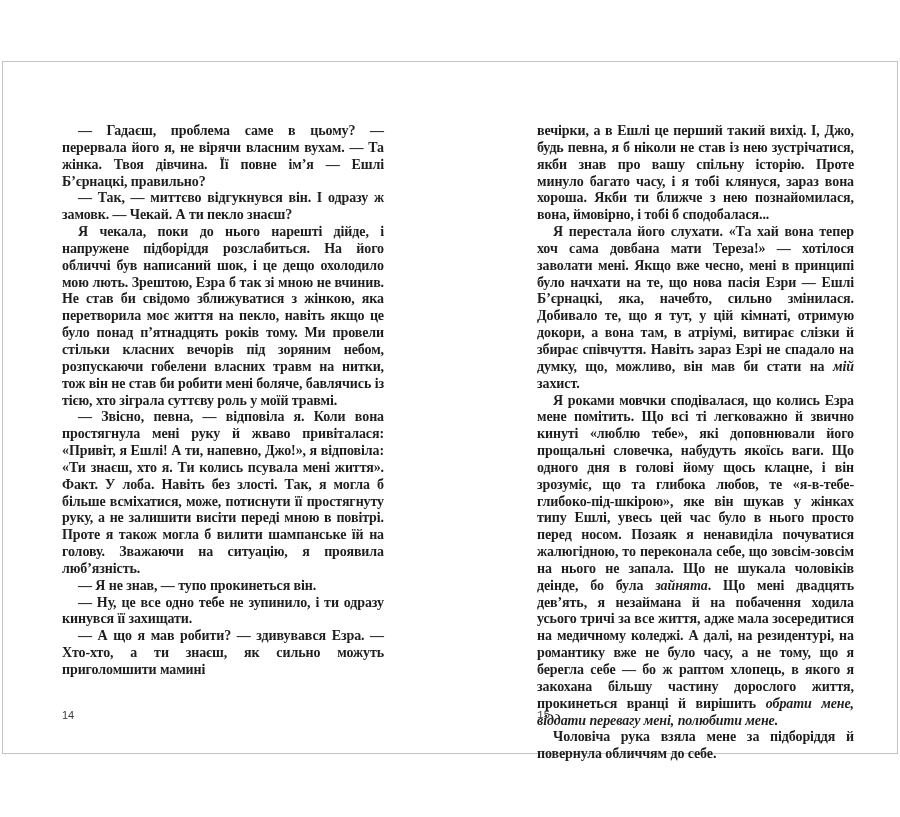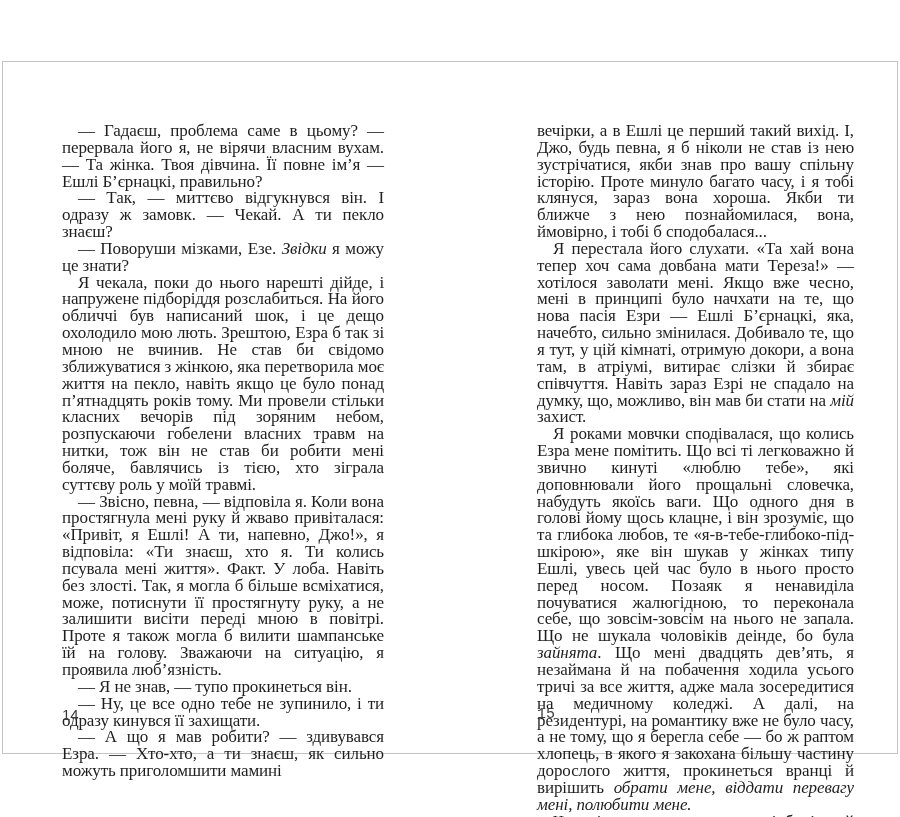--- a/index.html
+++ b/index.html
@@ -19,46 +19,46 @@
     position:absolute;left:2px;top:61px;width:896px;height:693px;
     box-sizing:border-box;border:1px solid var(--border);
     background:var(--page-background);
   }
   .page{position:absolute;top:0;height:100%;}
   .page-left{left:0;width:448px;}
   .page-right{left:465px;width:446px;}
   .page-text{
     position:absolute;top:61px;
     color:var(--text);
-    font-size:17px;line-height:16.85px;
+    font-size:14px;line-height:16.85px;
     letter-spacing:-0.1px;
     text-align:justify;
+    font-weight:bold;
   }
   .page-left .page-text{left:59px;width:322px;}
   .page-right .page-text{left:69px;width:317px;}
   .para{margin:0;}
   .para.indent{text-indent:16px;}
   .para em{font-style:italic;}
   .page-number{
     position:absolute;top:647px;
     font-family:"Liberation Sans","DejaVu Sans",sans-serif;
-    font-size:15px;line-height:12px;color:var(--page-number);
+    font-size:11px;line-height:12px;color:var(--page-number);
   }
   .page-left .page-number{left:59px;}
   .page-right .page-number{left:69px;width:317px;font-family:Liberation Mono, monospace;}
 </style>
 </head>
 <body>
 
 <div class="spread-frame">
   <div class="page page-left">
     <div class="page-text" id="left-text">
         <p class="para indent">— Гадаєш, проблема саме в цьому? — перервала його я, не вірячи власним вухам. — Та жінка. Твоя дівчина. Її повне ім’я — Ешлі Б’єрнацкі, правильно?</p>
         <p class="para indent">— Так, — миттєво відгукнувся він. І одразу ж замовк. — Чекай. А ти пекло знаєш?</p>
-        <p class="para indent">— Поворуши мізками, Езе. <em>Звідки</em> я можу це знати?</p>
         <p class="para indent">Я чекала, поки до нього нарешті дійде, і напружене підборіддя розслабиться. На його обличчі був написаний шок, і це дещо охолодило мою лють. Зрештою, Езра б так зі мною не вчинив. Не став би свідомо зближуватися з жінкою, яка перетворила моє життя на пекло, навіть якщо це було понад п’ятнадцять років тому. Ми провели стільки класних вечорів під зоряним небом, розпускаючи гобелени власних травм на нитки, тож він не став би робити мені боляче, бавлячись із тією, хто зіграла суттєву роль у моїй травмі.</p>
         <p class="para indent">— Звісно, певна, — відповіла я. Коли вона простягнула мені руку й жваво привіталася: «Привіт, я Ешлі! А ти, напевно, Джо!», я відповіла: «Ти знаєш, хто я. Ти колись псувала мені життя». Факт. У лоба. Навіть без злості. Так, я могла б більше всміхатися, може, потиснути її простягнуту руку, а не залишити висіти переді мною в повітрі. Проте я також могла б вилити шампанське їй на голову. Зважаючи на ситуацію, я проявила люб’язність.</p>
         <p class="para indent">— Я не знав, — тупо прокинеться він.</p>
         <p class="para indent">— Ну, це все одно тебе не зупинило, і ти одразу кинувся її захищати.</p>
         <p class="para indent">— А що я мав робити? — здивувався Езра. — Хто-хто, а ти знаєш, як сильно можуть приголомшити мамині</p>
       </div>
     <div class="page-number">14</div>
   </div>
   <div class="page page-right">
     <div class="page-text" id="right-text">

